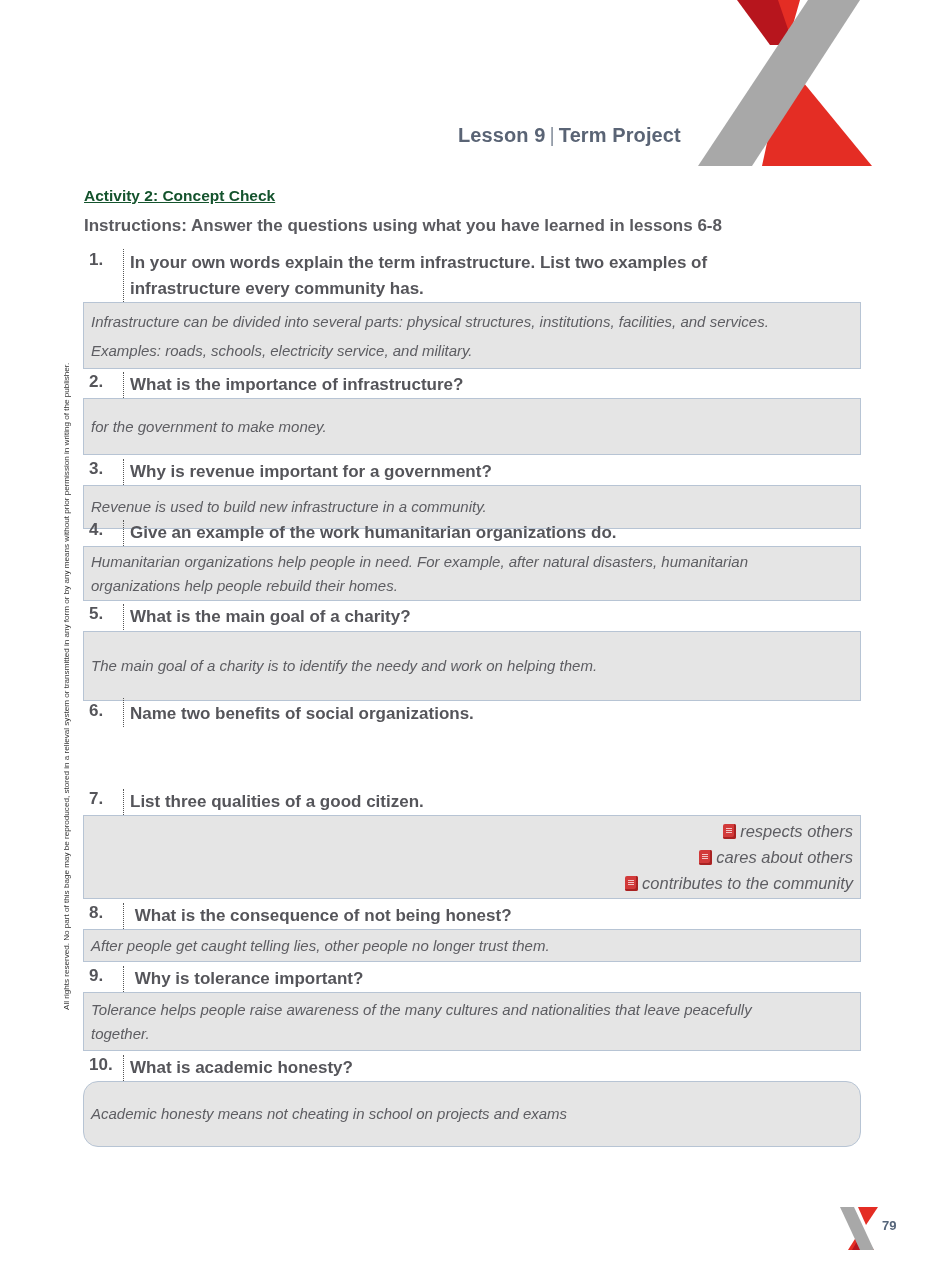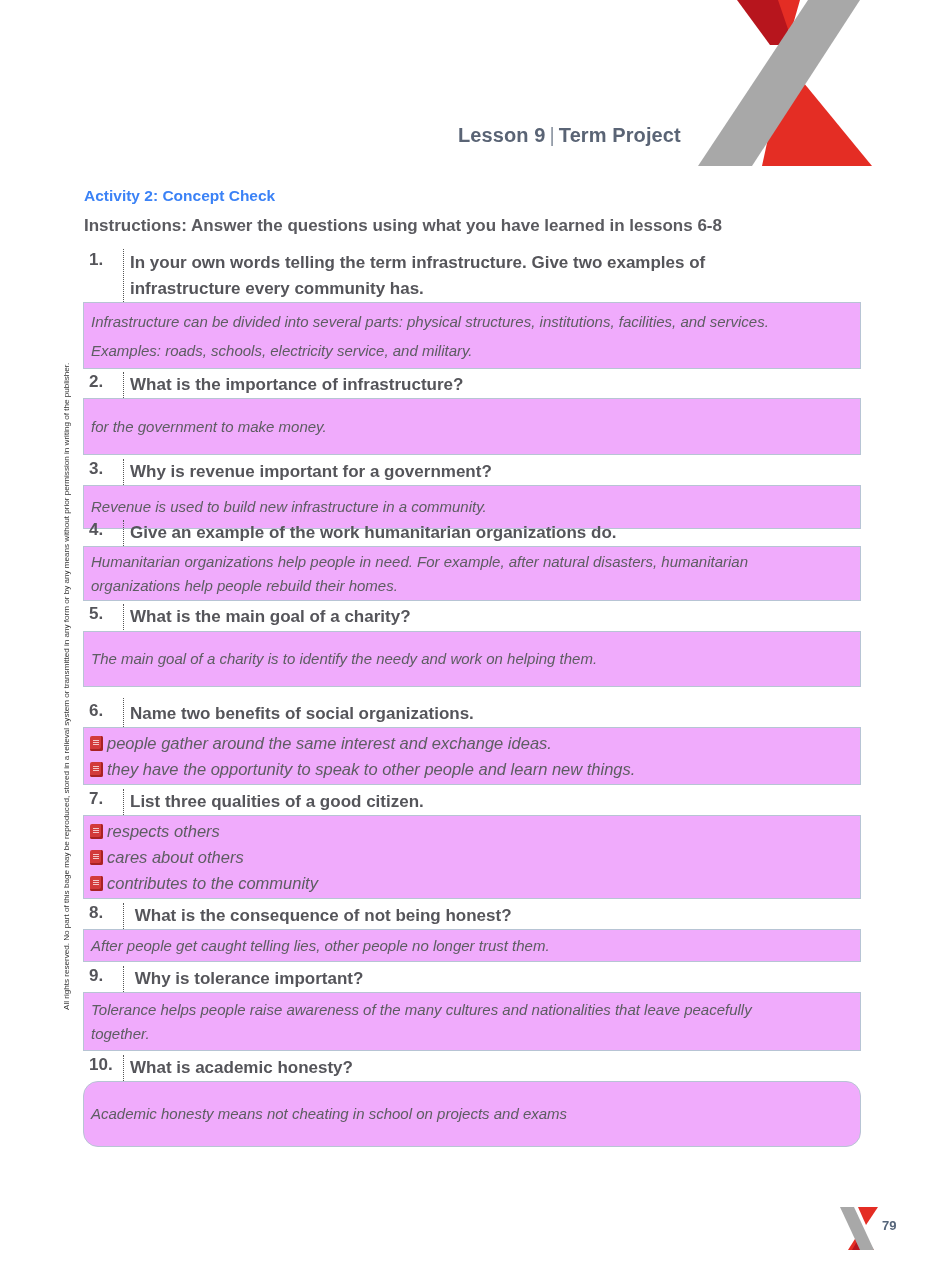--- a/index.html
+++ b/index.html
@@ -7,28 +7,28 @@
          font-family: "Liberation Sans", "DejaVu Sans", sans-serif; color: #4f4f55; }
 
   .logo-top { position: absolute; left: 690px; top: 0; width: 200px; height: 170px; }
   .lesson-title { position: absolute; left: 458px; top: 124px; font-size: 20px; font-weight: bold;
                   color: #5a6475; letter-spacing: 0.1px; white-space: nowrap; }
   .lesson-title .sep { font-weight: normal; color: #8a93a0; margin: 0 4px; }
 
   .side-note { position: absolute; left: 62px; top: 1010px; transform-origin: 0 0; transform: rotate(-90deg);
                font-size: 8.1px; color: #333; white-space: nowrap; width: 745px; }
 
-  .activity-title { position: absolute; left: 84px; top: 187px; font-size: 15.5px; font-weight: bold; color: #3b82f6; }
+  .activity-title { position: absolute; left: 84px; top: 187px; font-size: 15.5px; font-weight: bold; color: #14532d; text-decoration: underline; }
   .instructions { position: absolute; left: 84px; top: 216px; font-size: 17px; font-weight: bold; color: #5a5a5f; }
 
   .qa { position: absolute; left: 83px; width: 778px; }
   .q { position: relative; display: flex; font-weight: bold; font-size: 17px; color: #55555a; }
   .q .num { width: 40px; padding-left: 6px; box-sizing: border-box; }
   .q .text { flex: 1; padding-left: 6px; border-left: 1px dotted #555; line-height: 26px; }
-  .a { background: #f0abfc; border: 1px solid #b7c4d4; box-sizing: border-box;
+  .a { background: #e5e5e5; border: 1px solid #b7c4d4; box-sizing: border-box;
        font-style: italic; font-size: 15px; color: #5d5d62; padding: 0 7px; display: flex;
        flex-direction: column; justify-content: center; }
   .a .line { line-height: 24px; white-space: nowrap; }
   .a.big .line { font-size: 16.5px; line-height: 26px; }
   .bullet { display: inline-block; width: 13px; height: 15px; background: #d23a3a; border-radius: 2px;
             margin-right: 4px; vertical-align: -2px; position: relative; box-shadow: inset -2px -2px 0 #a82222; }
   .bullet::before { content: ""; position: absolute; left: 3px; top: 4px; width: 6px; height: 1px; background: #f3c6c6;
                     box-shadow: 0 2px 0 #f3c6c6, 0 4px 0 #f3c6c6; }
 
   .footer-logo { position: absolute; left: 838px; top: 1205px; width: 42px; height: 45px; }
@@ -50,21 +50,21 @@
 
 <div class="side-note">All rights reserved. No part of this bage may be reproduced, stored in a relieval system or transmitted in any form or by any means without prior permission in writing of the publisher.</div>
 
 <div class="activity-title">Activity 2: Concept Check</div>
 <div class="instructions">Instructions: Answer the questions using what you have learned in lessons 6-8</div>
 
 <div class="qa" style="top:249px;">
   <div class="q">
     <div class="num" style="padding-top:1px;">1.</div>
     <div class="text" style="padding-top:1px;">
-      <div>In your own words telling the term infrastructure.  Give two examples of</div>
+      <div>In your own words explain the term infrastructure.  List two examples of</div>
       <div>infrastructure every community has.</div>
     </div>
   </div>
   <div class="a" style="height:67px;margin-top:0px;">
     <div class="line" style="line-height:29px;">Infrastructure can be divided into several parts: physical structures, institutions, facilities, and services.</div>
     <div class="line" style="line-height:29px;">Examples: roads, schools, electricity service, and military.</div>
   </div>
 </div>
 
 <div class="qa" style="top:372px;">
@@ -96,42 +96,38 @@
     <div class="line">Humanitarian organizations help people in need.  For example, after natural disasters, humanitarian</div>
     <div class="line">organizations help people rebuild their homes.</div>
   </div>
 </div>
 
 <div class="qa" style="top:604px;">
   <div class="q">
     <div class="num">5.</div>
     <div class="text">What is the main goal of a charity?</div>
   </div>
-  <div class="a" style="height:56px;margin-top:1px;">
+  <div class="a" style="height:70px;margin-top:1px;">
     <div class="line">The main goal of a charity is to identify the needy and work on helping them.</div>
   </div>
 </div>
 
 <div class="qa" style="top:698px;">
   <div class="q">
     <div class="num" style="padding-top:3px;">6.</div>
     <div class="text" style="padding-top:3px;">Name two benefits of social organizations.</div>
   </div>
-  <div class="a big" style="height:58px;padding-left:6px;">
-    <div class="line"><span class="bullet"></span><span>people gather around the same interest and exchange ideas.</span></div>
-    <div class="line"><span class="bullet"></span><span>they have the opportunity to speak to other people and learn new things.</span></div>
-  </div>
 </div>
 
 <div class="qa" style="top:789px;">
   <div class="q">
     <div class="num">7.</div>
     <div class="text">List three qualities of a good citizen.</div>
   </div>
-  <div class="a big" style="height:84px;padding-left:6px;">
+  <div class="a big" style="height:84px;padding-left:6px;align-items:flex-end;">
     <div class="line"><span class="bullet"></span><span>respects others</span></div>
     <div class="line"><span class="bullet"></span><span>cares about others</span></div>
     <div class="line"><span class="bullet"></span><span>contributes to the community</span></div>
   </div>
 </div>
 
 <div class="qa" style="top:903px;">
   <div class="q">
     <div class="num">8.</div>
     <div class="text" style="white-space:pre;"> What is the consequence of not being honest?</div>

